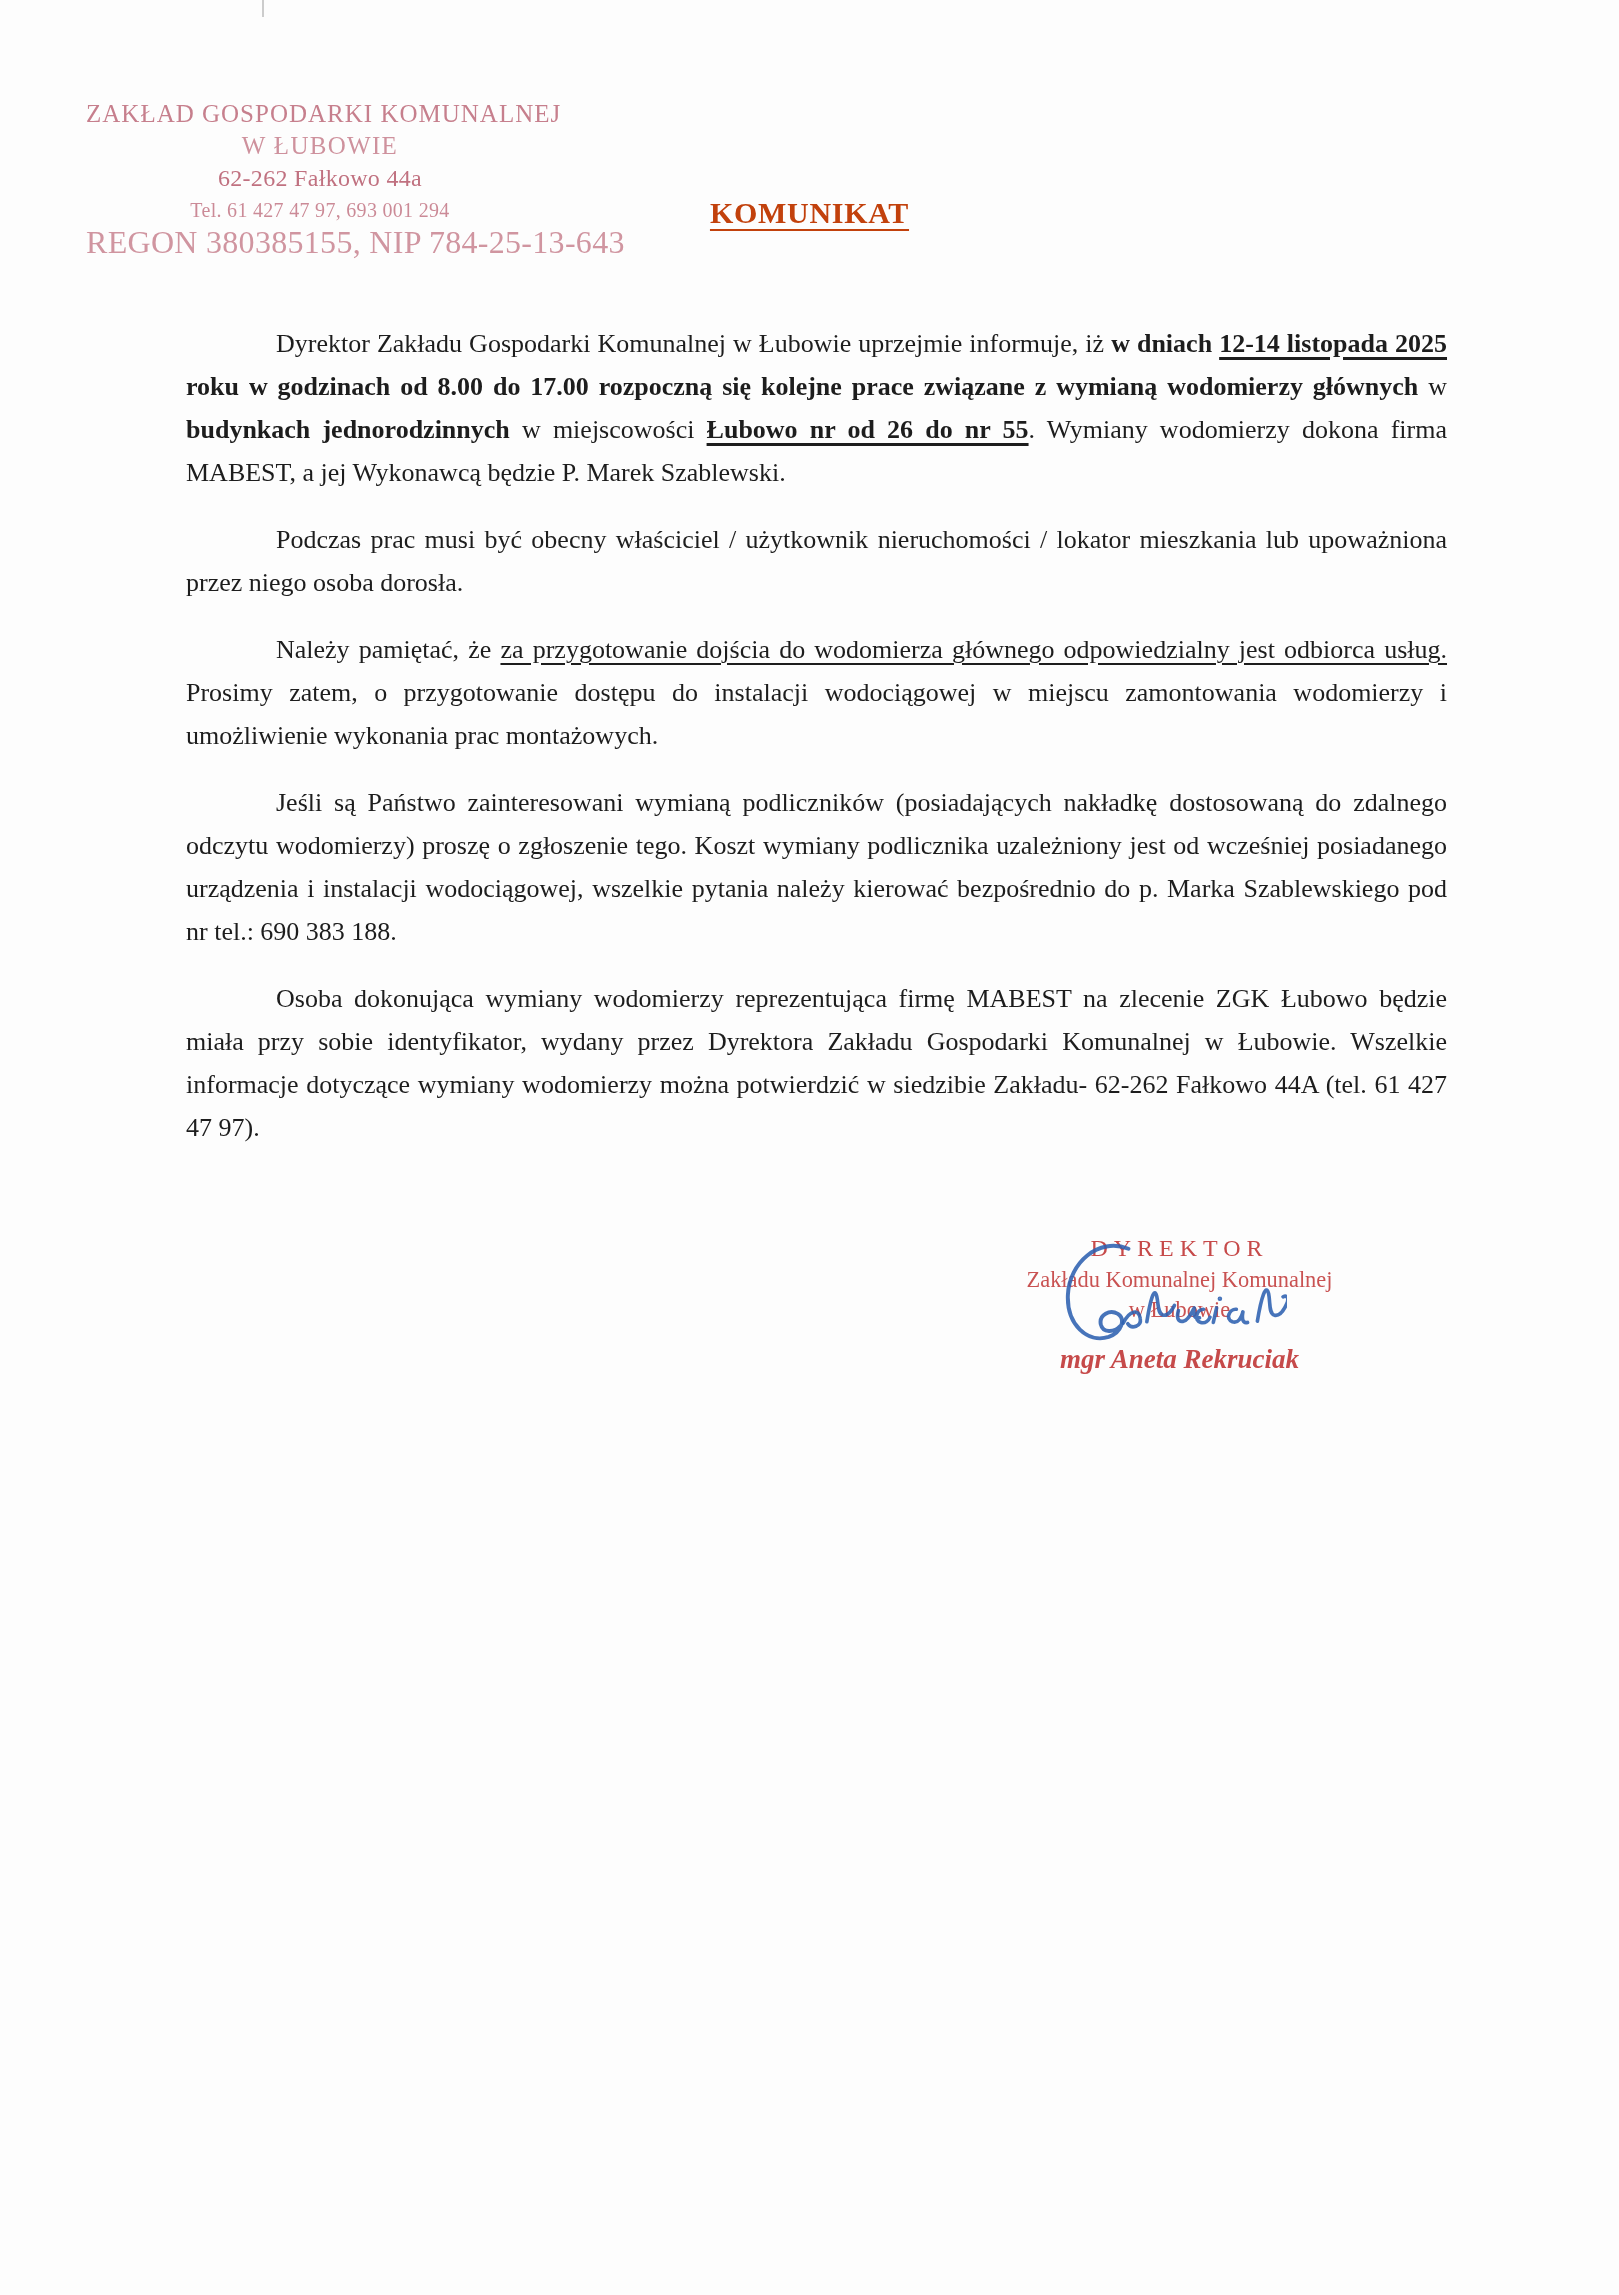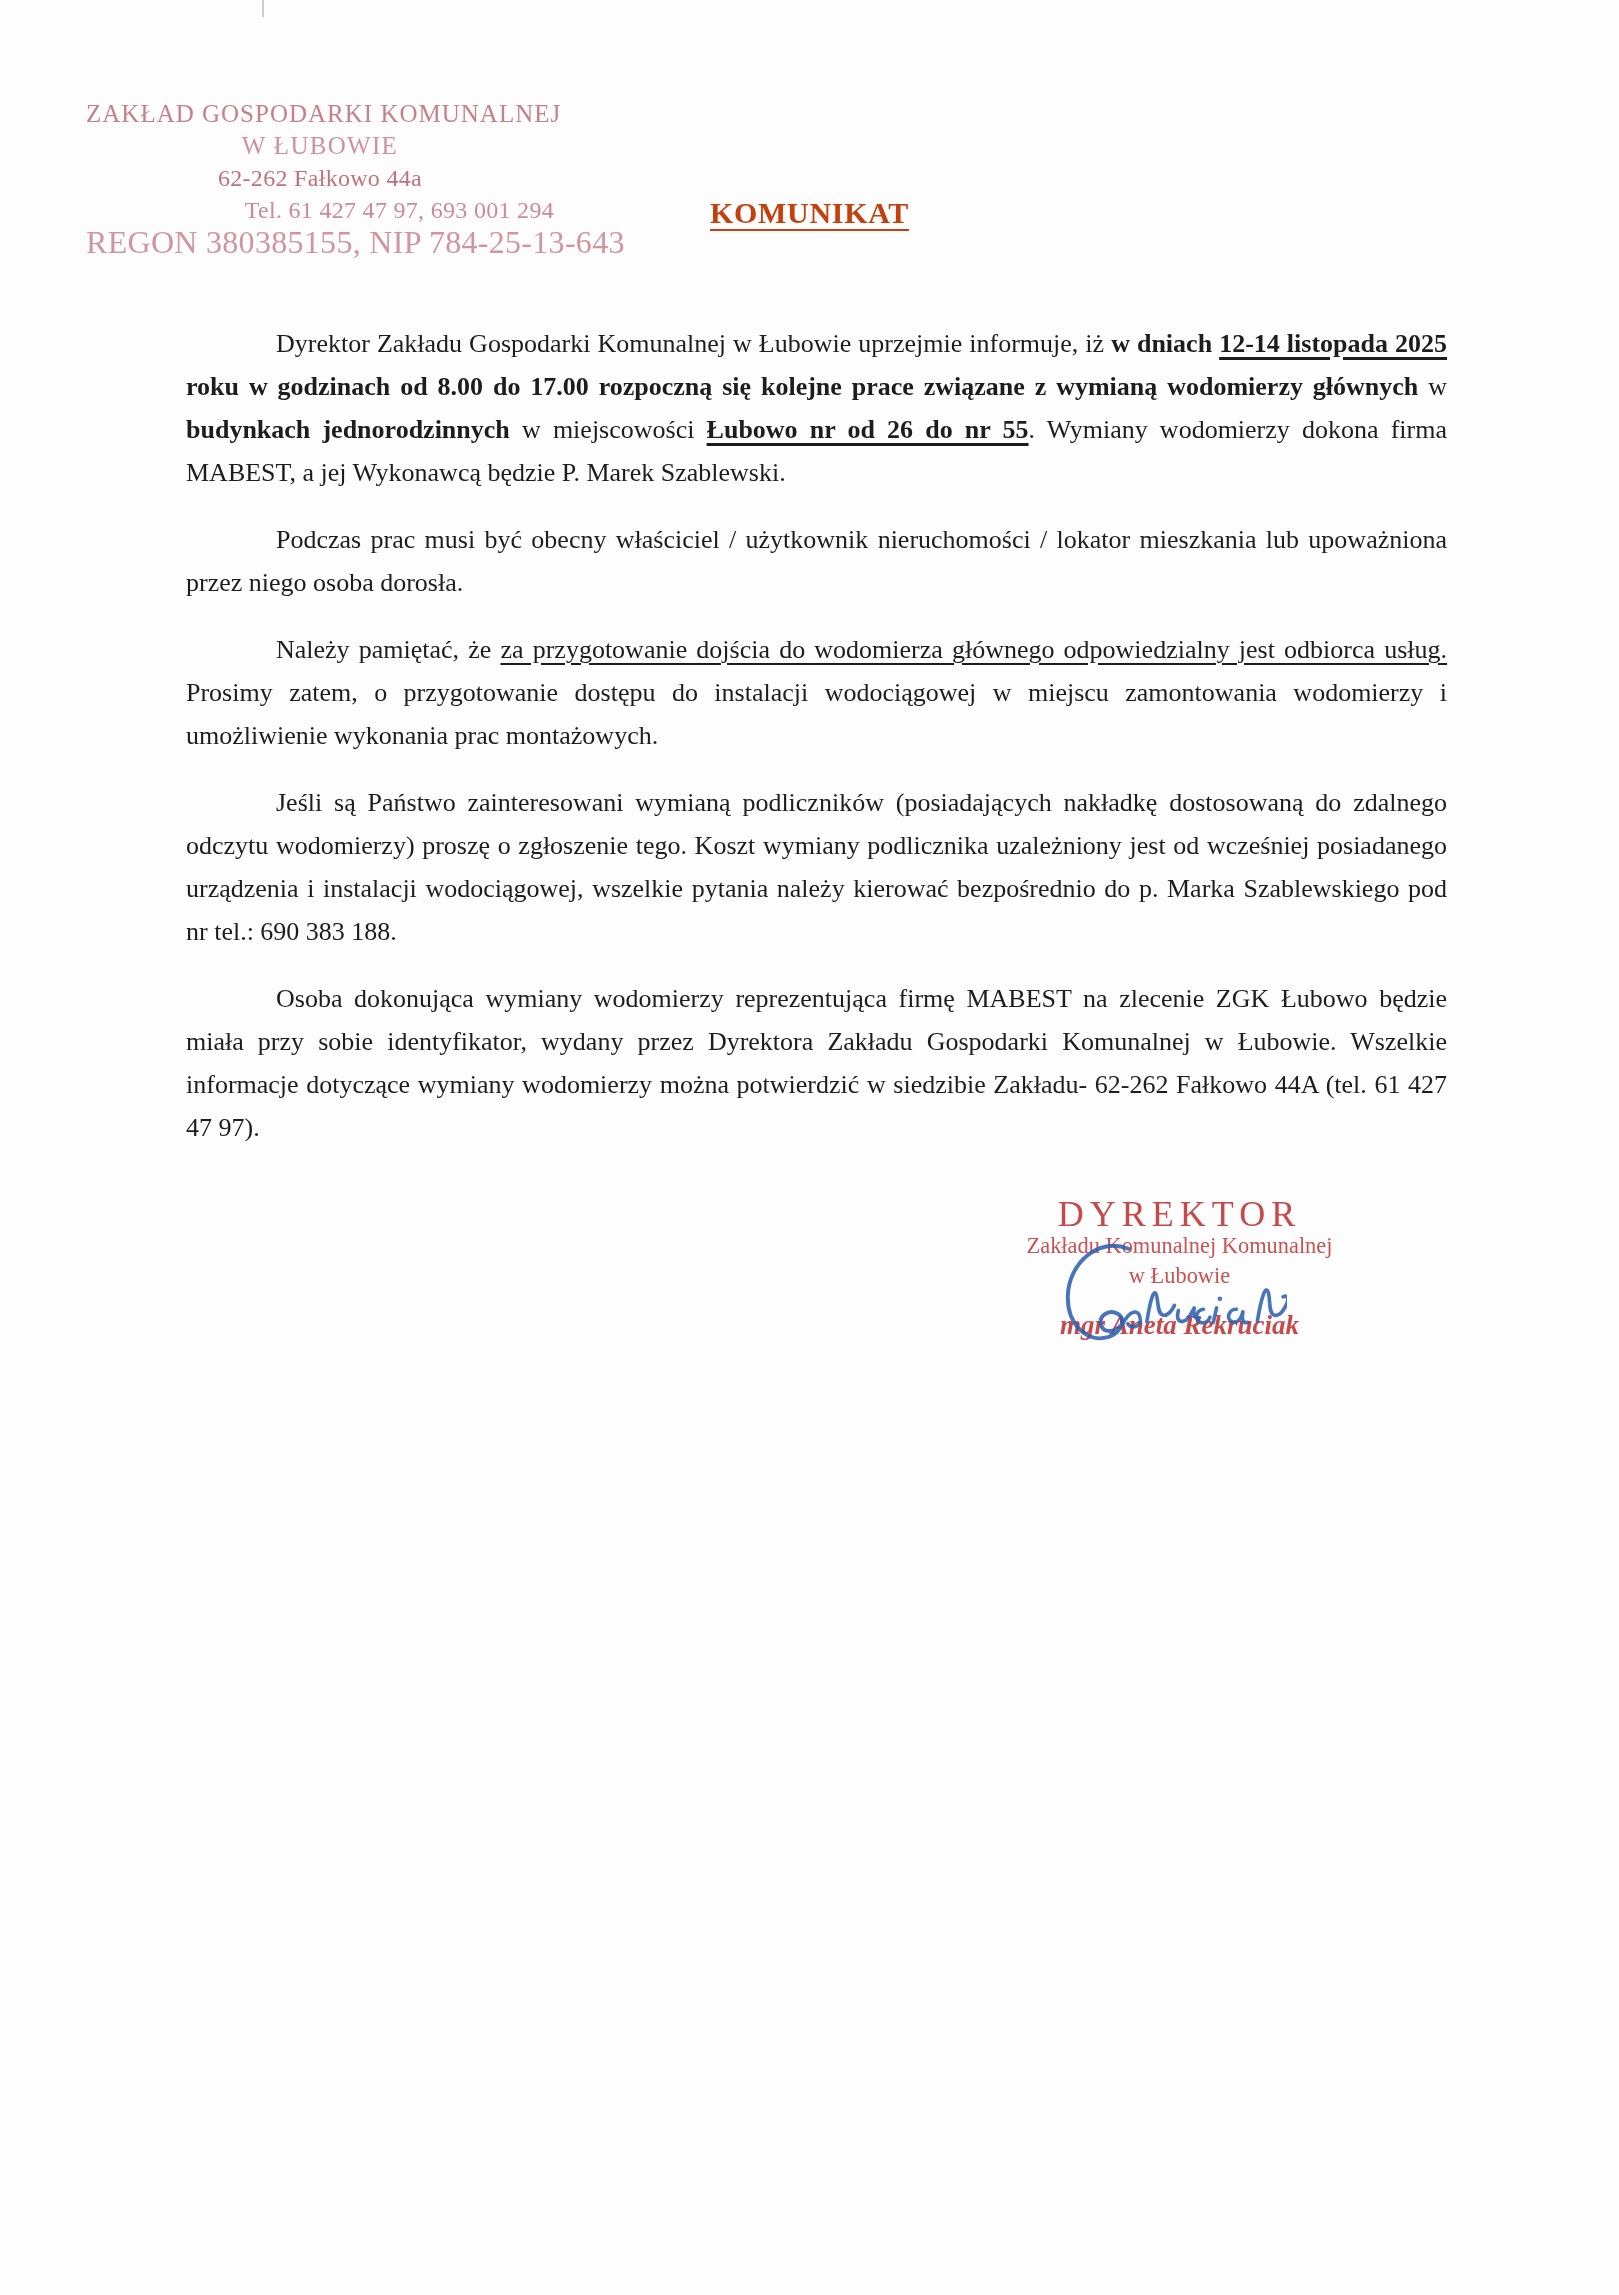--- a/index.html
+++ b/index.html
@@ -22,21 +22,21 @@
   .stamp-header {
     position:absolute; left:86px; top:98px; width:468px;
     text-align:center;
     line-height:32px;
     letter-spacing:0.3px;
   }
   .stamp-line { white-space:nowrap; }
   .sl0 { font-size:25px; opacity:.70; letter-spacing:1px; }
   .sl1 { font-size:25px; opacity:.60; letter-spacing:1.3px; }
   .sl2 { font-size:24px; opacity:.78; }
-  .sl3 { font-size:24px; opacity:.64;text-align:right; }
+  .sl3 { font-size:20px; opacity:.64; }
   .sl4 { font-size:32px; opacity:.58; }
 
   
   .title {
     position:absolute; left:0; top:196px; width:1619px;
     text-align:center;
     font-size:30px; font-weight:700; letter-spacing:0.7px;
     color:#c2410c;
     text-decoration:underline;
     text-decoration-thickness:2px;
@@ -54,22 +54,23 @@
   .b { font-weight:700;margin-top:23px; }
   .u { text-decoration:underline; text-decoration-thickness:2px; text-underline-offset:4.6px; }
   .b.u { text-decoration-thickness:2.6px; }
 
   
   .sig-block {
     position:absolute; left:982px; top:1198px; width:395px;
     text-align:center;
   }
   .sig-role {
-    font-size:36px; line-height:33px; letter-spacing:6px;
+    font-size:24px; line-height:33px; letter-spacing:6px;
     opacity:.92;
+    margin-top:34px;
   }
   .sig-org { font-size:22.4px; line-height:30px; opacity:.88; }
   .sig-name {
     margin-top:18.4px;
     font-size:27px; line-height:32px;
     font-style:italic; font-weight:700;
     opacity:.92;
   }
   .sig-hand {
     position:absolute; left:78px; top:40px;

